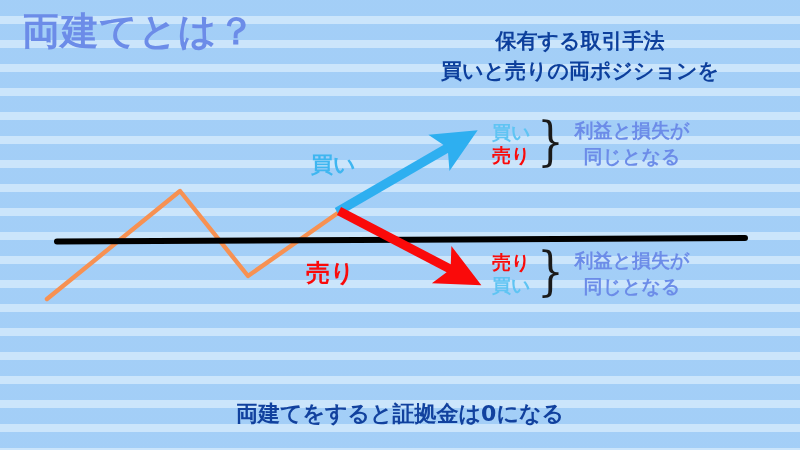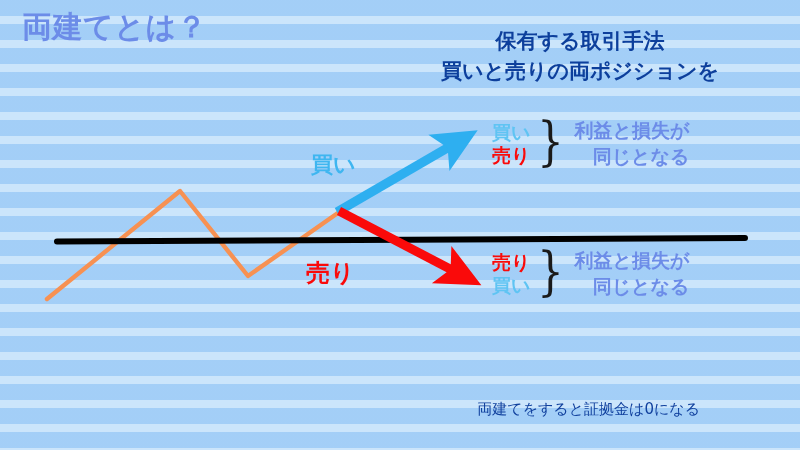--- a/index.html
+++ b/index.html
@@ -45,21 +45,21 @@
         rgba(255,255,255,0) 0px, rgba(255,255,255,0) 16px,
         #cbe5fb 16px, #cbe5fb 24px);
     mix-blend-mode: normal;
   }
 
   .txt { position: absolute; white-space: nowrap; line-height: 1.25; }
 
   
   #page-title {
     left: 22px; top: 8px;
-    font-size: 30px;
+    font-size: 38px;
     font-weight: 700;
     color: #6c8ce8;
     letter-spacing: 0.5px;
   }
 
   
   #headline {
     left: 380px; top: 26px;
     width: 400px;
     text-align: center;
@@ -67,23 +67,23 @@
     font-weight: 700;
     color: #0d3f9c;
     line-height: 1.45;
     white-space: normal;
   }
 
   
   #footer-caption {
     left: 100px; top: 400px;
     width: 600px;
-    text-align: right;
-    font-size: 15px;
-    font-weight: 400;
+    text-align: center;
+    font-size: 22px;
+    font-weight: 700;
     color: #11419e;
   }
 
   
   #label-buy-arrow {
     left: 311px; top: 151px;
     font-size: 22px; font-weight: 700;
     color: #3fb6f0;
   }
   #label-sell-arrow {
@@ -115,21 +115,21 @@
     margin: 0 7px 0 4px;
     line-height: 0.78;
     transform: translateY(-2px) scaleX(0.8);
     font-family: "DejaVu Serif", "Liberation Serif", serif;
   }
   .annot .result {
     font-size: 19px;
     font-weight: 700;
     color: #6c8ce8;
     line-height: 1.35;
-    text-align: right;
+    text-align: center;
   }
   #annot-top    { left: 492px; top: 118px; }
   #annot-bottom { left: 492px; top: 248px; }
 
   svg#art { position: absolute; left: 0; top: 0; }
 </style>
 </head>
 <body>
 
 <div id="canvas">

